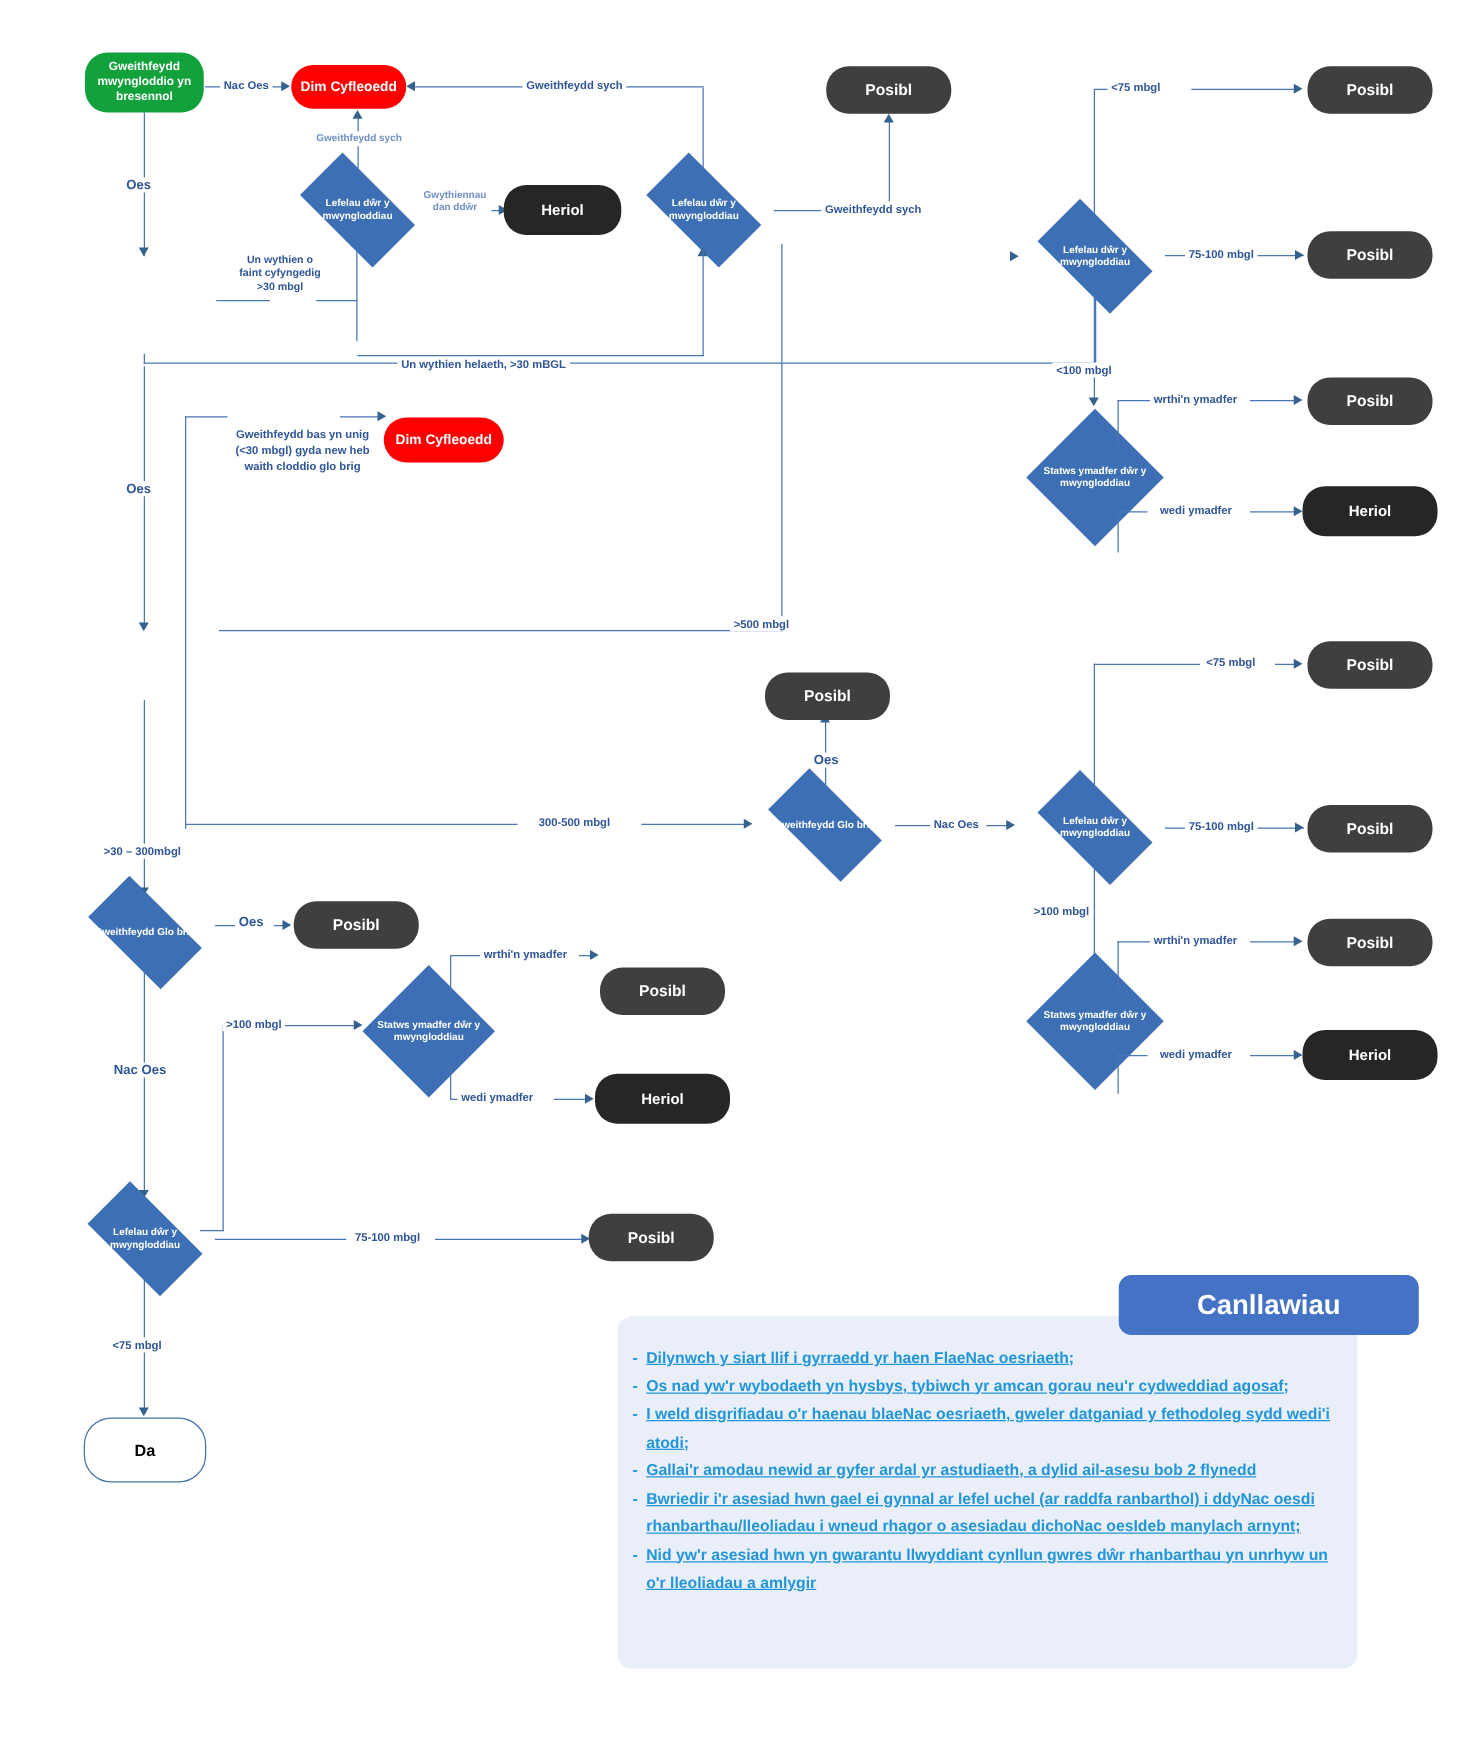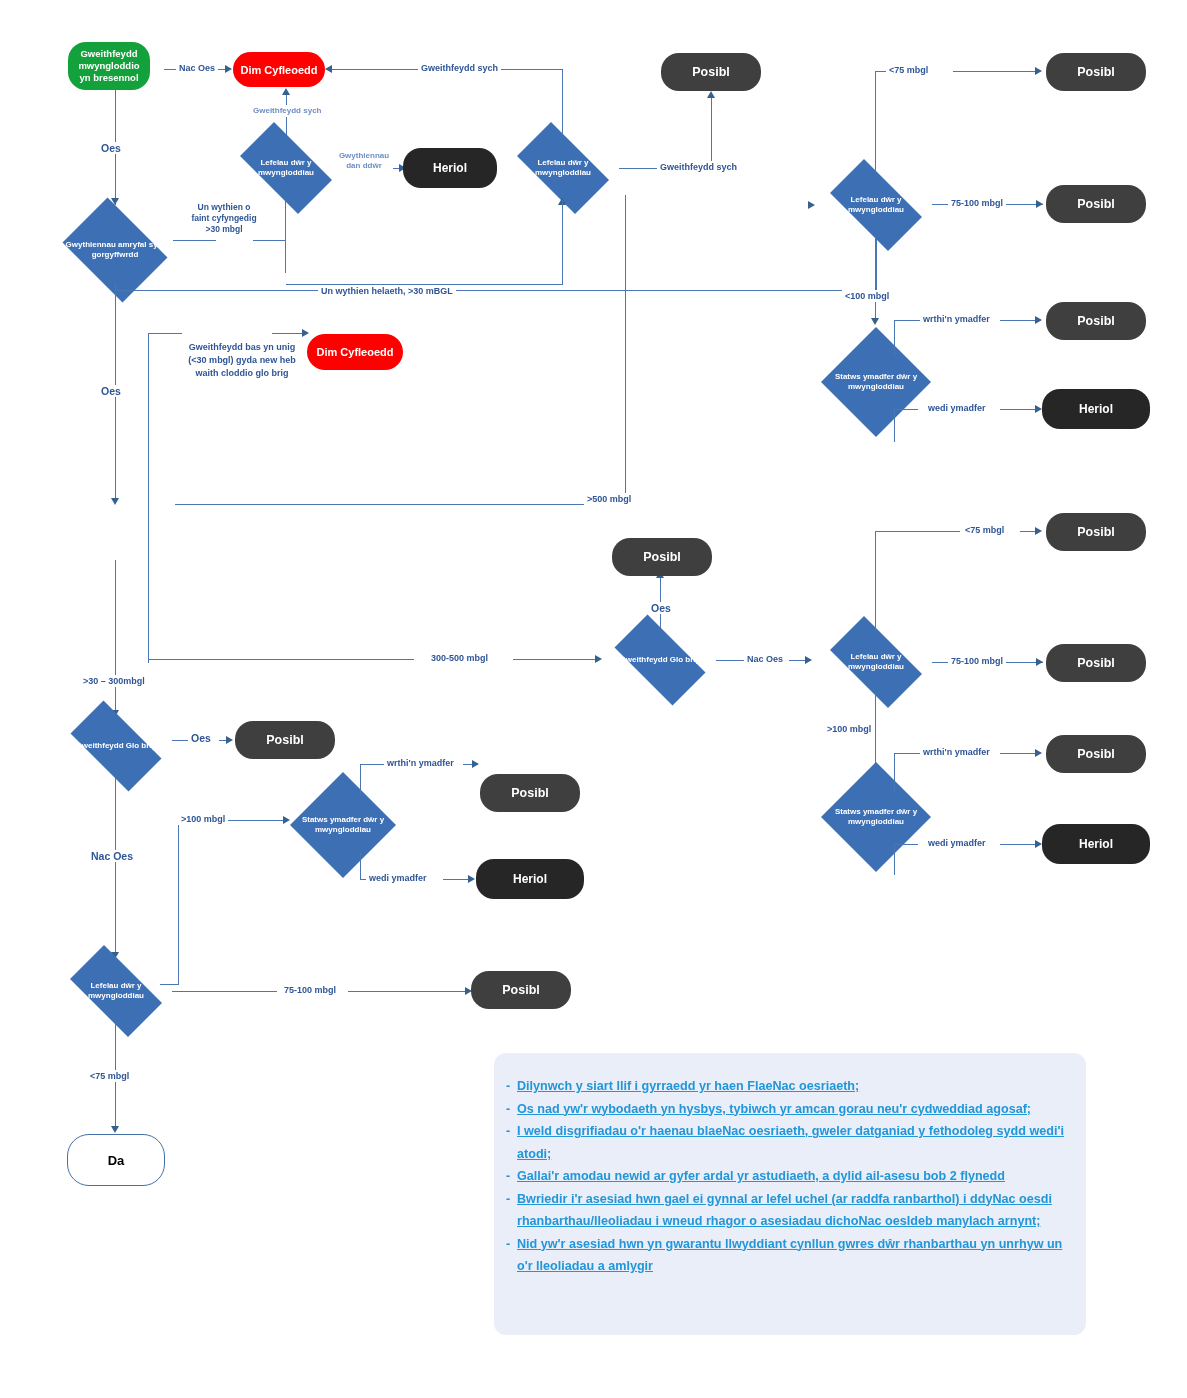--- a/index.html
+++ b/index.html
@@ -49,40 +49,36 @@
               font-size:12.6px;font-weight:bold;line-height:22.5px;}
   #guide-list .gi{display:flex;margin-bottom:0;}
   #guide-list .gd{width:11px;flex:0 0 11px;}
   #guide-list .gt{flex:1;text-decoration:underline;}
 </style>
 </head>
 <body>
 
 <div id="canvas">
 
-  <div class="node pill green" style="left:68px;top:42px;width:82px;height:48px;">
+  <div class="node pill green" style="left:68px;top:42px;width:95px;height:48px;">
     <span>Gweithfeydd mwyngloddio yn bresennol</span>
   </div>
 
   <div class="ln h" style="left:164px;top:69px;width:65px;"></div>
   <div class="arw r" style="left:225px;top:64.5px;"></div>
   <div class="elbl" style="left:176px;top:62px;">Nac Oes</div>
 
   <div class="node pill red" style="left:233px;top:52px;width:92px;height:35px;">
     <span>Dim Cyfleoedd</span>
   </div>
 
   <div class="ln v" style="left:115px;top:90px;height:115px;"></div>
   <div class="arw d" style="left:110.5px;top:198px;"></div>
   <div class="elbl big" style="left:98px;top:142px;">Oes</div>
 
-  <div class="node diamond" style="left:55px;top:205px;width:120px;height:90px;">
-    <div class="dbg"></div>
-    <div class="dtxt">Gwythiennau amryfal sy'n gorgyffwrdd</div>
-  </div>
 
   <div class="ln h" style="left:173px;top:240px;width:43px;"></div>
   <div class="ln h" style="left:253px;top:240px;width:33px;"></div>
   <div class="ln v" style="left:285px;top:240px;height:33px;"></div>
   <div class="arw u" style="left:281px;top:190px;"></div>
   <div class="ln v" style="left:285px;top:190px;height:50px;"></div>
   <div class="elbl wrap" style="left:186px;top:202px;width:70px;line-height:11px;font-size:8.5px;text-align:center;">Un wythien o faint cyfyngedig &gt;30 mbgl</div>
 
   <div class="ln v" style="left:115px;top:283px;height:8px;"></div>
   <div class="ln h" style="left:115px;top:290px;width:762px;"></div>
@@ -346,20 +342,23 @@
 
   <div class="ln v" style="left:115px;top:1023px;height:108px;"></div>
   <div class="arw d" style="left:110.5px;top:1126px;"></div>
   <div class="elbl" style="left:87px;top:1070px;">&lt;75 mbgl</div>
 
   <div class="node pill white" style="left:67px;top:1134px;width:98px;height:52px;">
     <span>Da</span>
   </div>
 
   <div id="guide-body"></div>
+  <div id="guide-header">
+    <span>Canllawiau</span>
+  </div>
   <div id="guide-list">
     <div class="gi">
       <div class="gd">-</div>
       <div class="gt">Dilynwch y siart llif i gyrraedd yr haen FlaeNac oesriaeth;</div>
     </div>
     <div class="gi">
       <div class="gd">-</div>
       <div class="gt">Os nad yw'r wybodaeth yn hysbys, tybiwch yr amcan gorau neu'r cydweddiad agosaf;</div>
     </div>
     <div class="gi">

